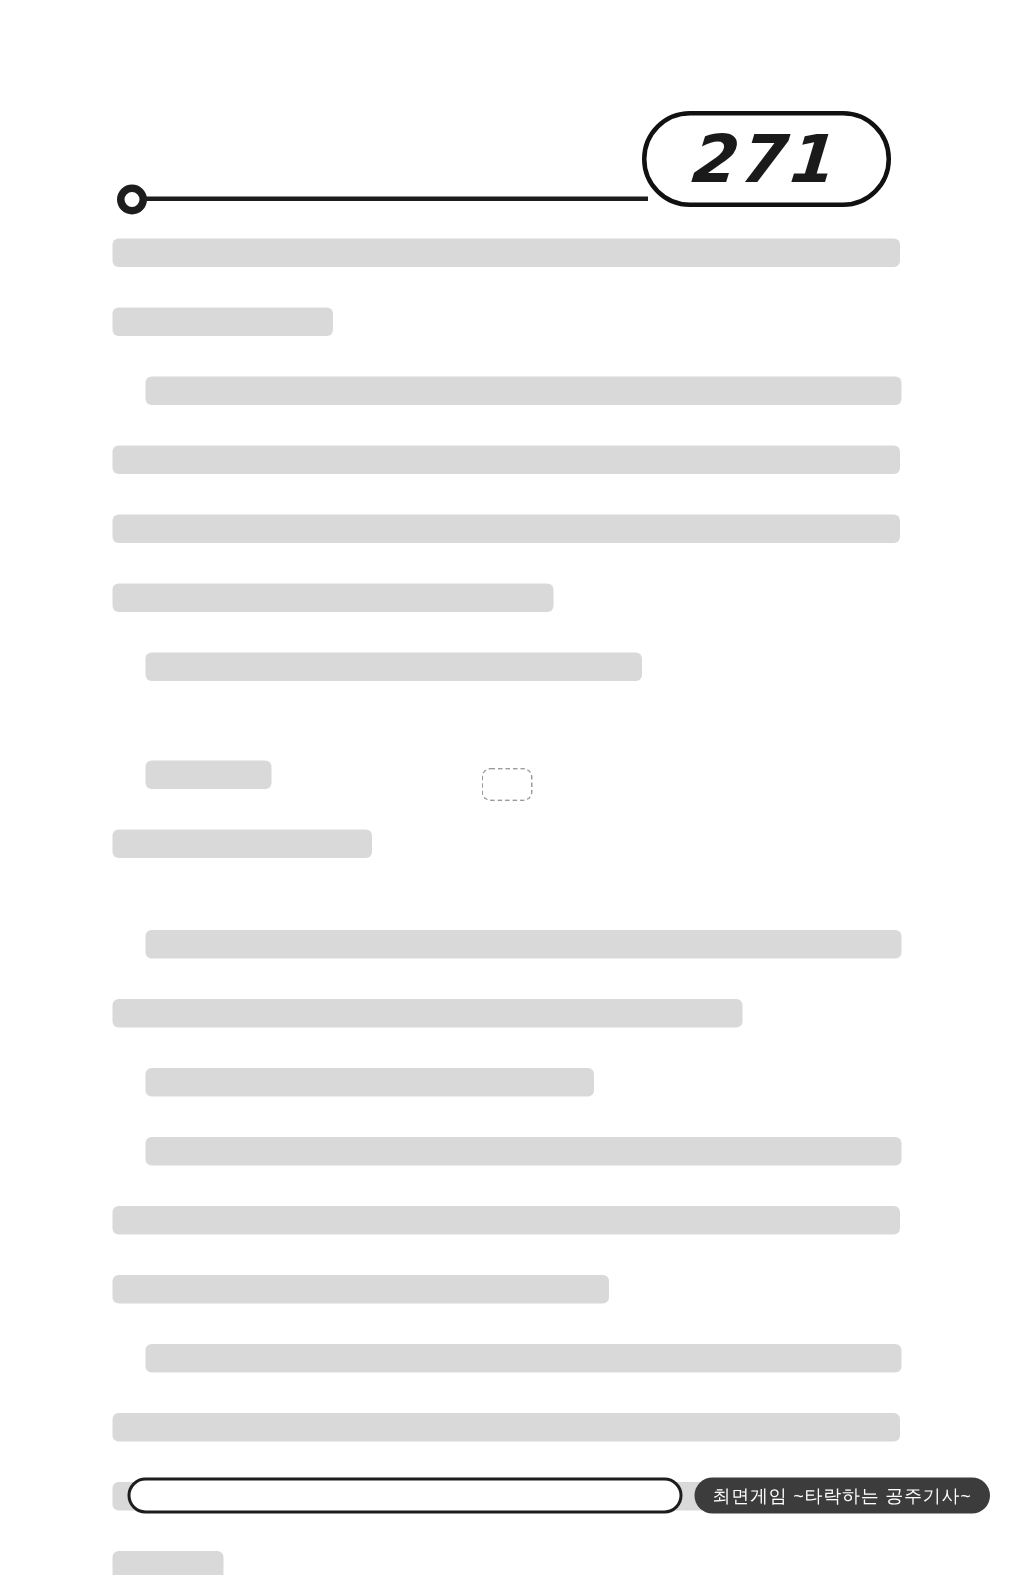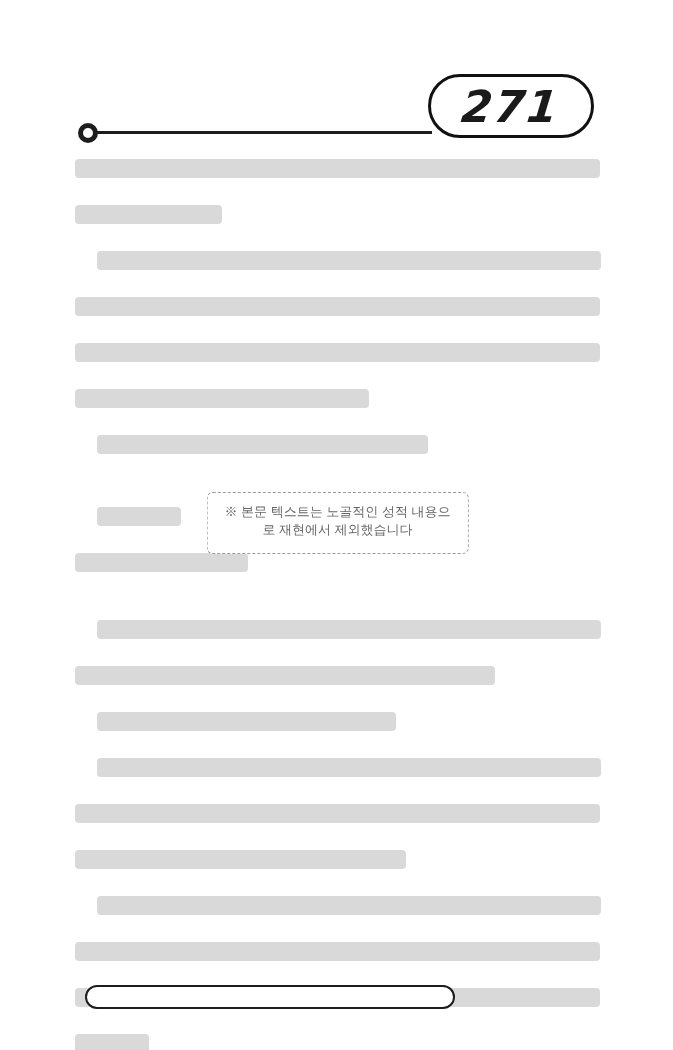--- a/index.html
+++ b/index.html
@@ -204,19 +204,21 @@
           </div>
           <div class="line">
             <div class="bar" style="width: 100%;"></div>
           </div>
           <div class="line">
             <div class="bar" style="width: 14%;"></div>
           </div>
         </div>
       </div>
     <div class="redaction-notice">
-      <div class="ko">※ 본문 텍스트는 노골적인 성적 내용으로 재현에서 제외했습니다</div>
     </div>
   </div>
 
   <div class="footer-outline-box"></div>
+  <div class="footer-title-badge">
+    <span class="title">최면게임 ~타락하는 공주기사~</span>
+  </div>
 
 </div>
 
 </body></html>

